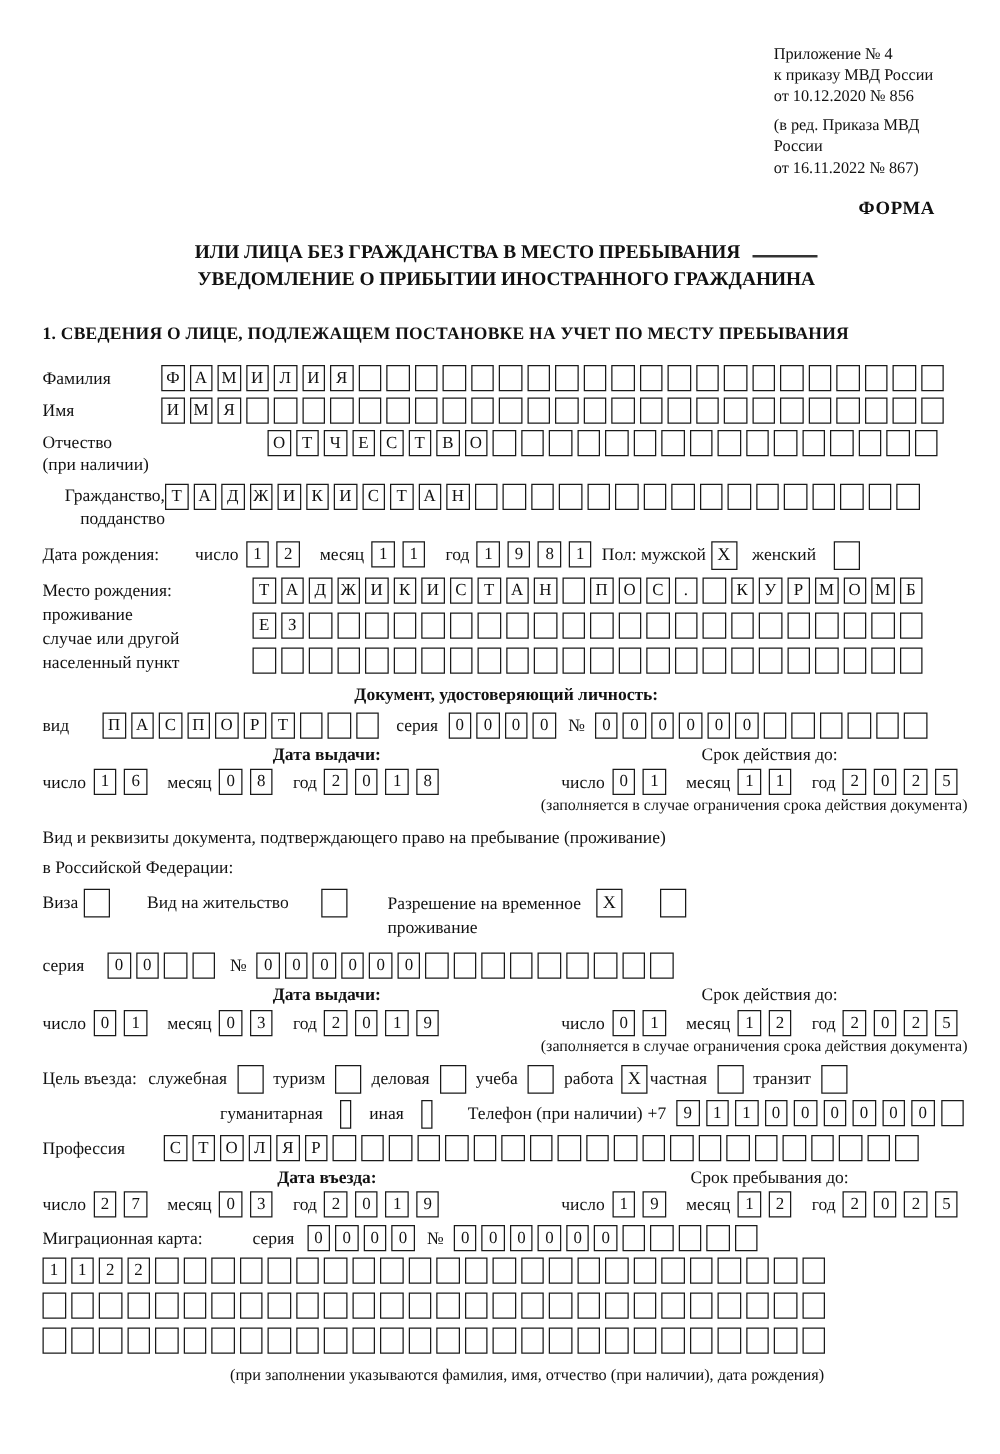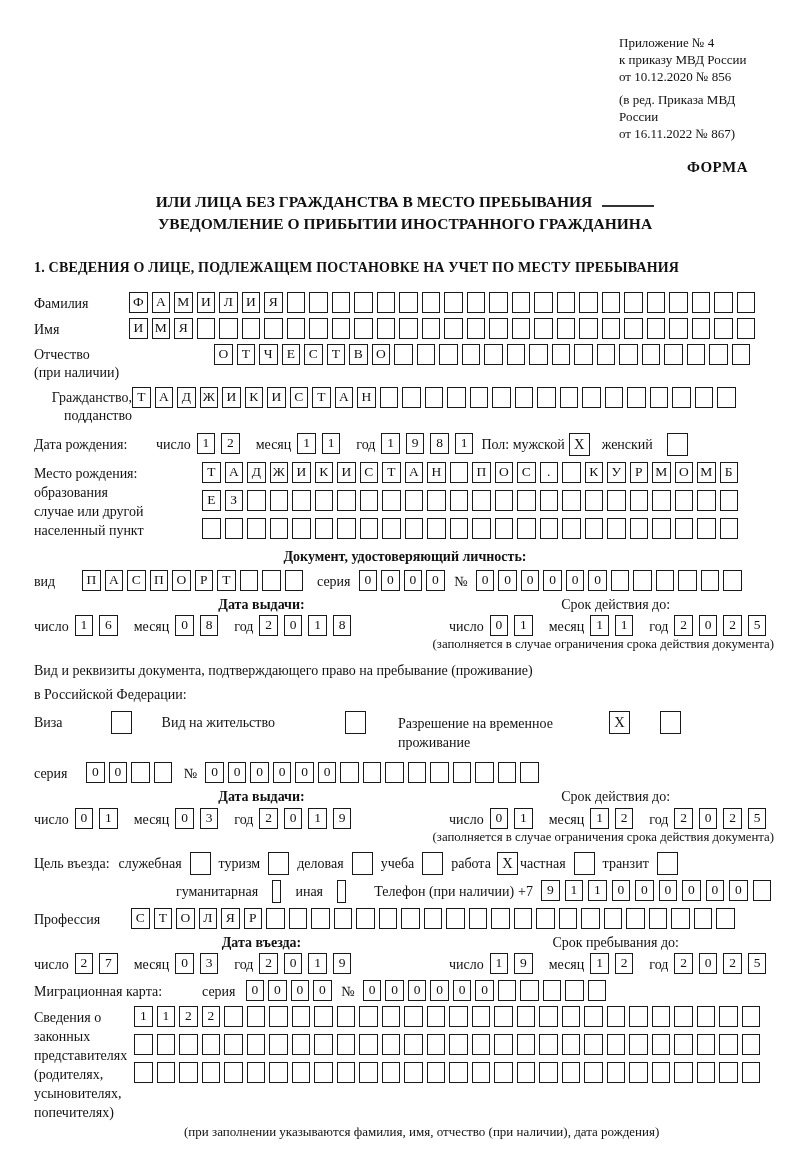--- a/index.html
+++ b/index.html
@@ -35,21 +35,21 @@
   .dates-pair{display:flex;margin-top:2px;}
   .dcol{flex:0 0 auto;}
   .dcol1{width:415px;}
   .dhead{text-align:center;margin-bottom:2px;}
   .dhead1{padding-left:40px;font-weight:bold;}
   .drow{display:flex;align-items:flex-start;}
   .note-right{text-align:right;font-size:12.8px;margin:1px 2px 6px 0;}
   .center-bold{text-align:center;font-weight:bold;margin:2px 0 4px 0;}
   .intro{margin:6px 0 2px 0;line-height:24px;}
   .opts{display:flex;align-items:flex-start;margin:4px 0 10px 0;}
-  .opt{display:flex;align-items:flex-start;margin-right:14px;gap:44px;}
+  .opt{display:flex;align-items:flex-start;margin-right:14px;}
   .opt .olbl{padding-top:3px;}
   .opt .c2{width:163px;text-align:left;line-height:19px;}
   .opt .c3{width:172px;text-align:center;line-height:19px;}
   .purpose .lbl{margin-right:4px;}
   .purpose .cbox{margin:0 8px 0 4px;}
   .purpose2{margin-left:142px;}
   .phone-lbl{margin:0 10px 0 18px;}
   .phone .box{margin-right:5px;}
   .mlabels{width:168px;line-height:19px;padding-top:2px;}
   .mlabels6{width:100px;line-height:19px;padding-top:2px;}
@@ -114,21 +114,21 @@
   <span class="dg" style="margin-right:2px" data-interactable="true"><span class="box" data-interactable="true">1</span><span class="box" data-interactable="true">9</span><span class="box" data-interactable="true">8</span><span class="box" data-interactable="true">1</span></span>
   <span class="lbl" data-interactable="false">Пол: мужской</span>
   <span class="cbox" data-interactable="true">X</span>
   <span class="lbl" style="margin-left:8px" data-interactable="false">женский</span>
   <span class="cbox" style="margin-left:14px" data-interactable="true"></span>
 </div>
 
 <div class="row" style="margin-top:6px;margin-bottom:2px" data-interactable="false">
   <span class="lbl mlabels" data-interactable="false">
     <span data-interactable="false">Место рождения:</span><br>
-    <span data-interactable="false">образования</span><br>
+    <span data-interactable="false">проживание</span><br>
     <span data-interactable="false">случае или другой</span><br>
     <span data-interactable="false">населенный пункт</span>
   </span>
   <span data-interactable="false">
     <div class="boxrow" data-interactable="true"><span class="box" data-interactable="true">Т</span><span class="box" data-interactable="true">А</span><span class="box" data-interactable="true">Д</span><span class="box" data-interactable="true">Ж</span><span class="box" data-interactable="true">И</span><span class="box" data-interactable="true">К</span><span class="box" data-interactable="true">И</span><span class="box" data-interactable="true">С</span><span class="box" data-interactable="true">Т</span><span class="box" data-interactable="true">А</span><span class="box" data-interactable="true">Н</span><span class="box" data-interactable="true"></span><span class="box" data-interactable="true">П</span><span class="box" data-interactable="true">О</span><span class="box" data-interactable="true">С</span><span class="box" data-interactable="true">.</span><span class="box" data-interactable="true"></span><span class="box" data-interactable="true">К</span><span class="box" data-interactable="true">У</span><span class="box" data-interactable="true">Р</span><span class="box" data-interactable="true">М</span><span class="box" data-interactable="true">О</span><span class="box" data-interactable="true">М</span><span class="box" data-interactable="true">Б</span></div>
     <div class="boxrow" data-interactable="true"><span class="box" data-interactable="true">Е</span><span class="box" data-interactable="true">З</span><span class="box" data-interactable="true"></span><span class="box" data-interactable="true"></span><span class="box" data-interactable="true"></span><span class="box" data-interactable="true"></span><span class="box" data-interactable="true"></span><span class="box" data-interactable="true"></span><span class="box" data-interactable="true"></span><span class="box" data-interactable="true"></span><span class="box" data-interactable="true"></span><span class="box" data-interactable="true"></span><span class="box" data-interactable="true"></span><span class="box" data-interactable="true"></span><span class="box" data-interactable="true"></span><span class="box" data-interactable="true"></span><span class="box" data-interactable="true"></span><span class="box" data-interactable="true"></span><span class="box" data-interactable="true"></span><span class="box" data-interactable="true"></span><span class="box" data-interactable="true"></span><span class="box" data-interactable="true"></span><span class="box" data-interactable="true"></span><span class="box" data-interactable="true"></span></div>
     <div class="boxrow" data-interactable="true"><span class="box" data-interactable="true"></span><span class="box" data-interactable="true"></span><span class="box" data-interactable="true"></span><span class="box" data-interactable="true"></span><span class="box" data-interactable="true"></span><span class="box" data-interactable="true"></span><span class="box" data-interactable="true"></span><span class="box" data-interactable="true"></span><span class="box" data-interactable="true"></span><span class="box" data-interactable="true"></span><span class="box" data-interactable="true"></span><span class="box" data-interactable="true"></span><span class="box" data-interactable="true"></span><span class="box" data-interactable="true"></span><span class="box" data-interactable="true"></span><span class="box" data-interactable="true"></span><span class="box" data-interactable="true"></span><span class="box" data-interactable="true"></span><span class="box" data-interactable="true"></span><span class="box" data-interactable="true"></span><span class="box" data-interactable="true"></span><span class="box" data-interactable="true"></span><span class="box" data-interactable="true"></span><span class="box" data-interactable="true"></span></div>
   </span>
 </div>
 
@@ -279,27 +279,19 @@
 
 <div class="row" style="margin-top:6px" data-interactable="false">
   <span class="lbl" style="width:168px" data-interactable="false">Миграционная карта:</span>
   <span class="lbl" style="margin-right:10px" data-interactable="false">серия</span>
   <span class="boxes" style="margin-right:6px" data-interactable="true"><span class="box" data-interactable="true">0</span><span class="box" data-interactable="true">0</span><span class="box" data-interactable="true">0</span><span class="box" data-interactable="true">0</span></span>
   <span class="lbl" style="margin-right:8px" data-interactable="false">№</span>
   <span class="boxes" data-interactable="true"><span class="box" data-interactable="true">0</span><span class="box" data-interactable="true">0</span><span class="box" data-interactable="true">0</span><span class="box" data-interactable="true">0</span><span class="box" data-interactable="true">0</span><span class="box" data-interactable="true">0</span><span class="box" data-interactable="true"></span><span class="box" data-interactable="true"></span><span class="box" data-interactable="true"></span><span class="box" data-interactable="true"></span><span class="box" data-interactable="true"></span></span>
 </div>
 
 <div class="row" style="margin-bottom:0" data-interactable="false">
-  <span class="lbl mlabels6" data-interactable="false">
-    <span data-interactable="false">Сведения о</span><br>
-    <span data-interactable="false">законных</span><br>
-    <span data-interactable="false">представителях</span><br>
-    <span data-interactable="false">(родителях,</span><br>
-    <span data-interactable="false">усыновителях,</span><br>
-    <span data-interactable="false">попечителях)</span>
-  </span>
   <span data-interactable="false">
     <div class="boxrow" data-interactable="true"><span class="box" data-interactable="true">1</span><span class="box" data-interactable="true">1</span><span class="box" data-interactable="true">2</span><span class="box" data-interactable="true">2</span><span class="box" data-interactable="true"></span><span class="box" data-interactable="true"></span><span class="box" data-interactable="true"></span><span class="box" data-interactable="true"></span><span class="box" data-interactable="true"></span><span class="box" data-interactable="true"></span><span class="box" data-interactable="true"></span><span class="box" data-interactable="true"></span><span class="box" data-interactable="true"></span><span class="box" data-interactable="true"></span><span class="box" data-interactable="true"></span><span class="box" data-interactable="true"></span><span class="box" data-interactable="true"></span><span class="box" data-interactable="true"></span><span class="box" data-interactable="true"></span><span class="box" data-interactable="true"></span><span class="box" data-interactable="true"></span><span class="box" data-interactable="true"></span><span class="box" data-interactable="true"></span><span class="box" data-interactable="true"></span><span class="box" data-interactable="true"></span><span class="box" data-interactable="true"></span><span class="box" data-interactable="true"></span><span class="box" data-interactable="true"></span></div>
     <div class="boxrow" data-interactable="true"><span class="box" data-interactable="true"></span><span class="box" data-interactable="true"></span><span class="box" data-interactable="true"></span><span class="box" data-interactable="true"></span><span class="box" data-interactable="true"></span><span class="box" data-interactable="true"></span><span class="box" data-interactable="true"></span><span class="box" data-interactable="true"></span><span class="box" data-interactable="true"></span><span class="box" data-interactable="true"></span><span class="box" data-interactable="true"></span><span class="box" data-interactable="true"></span><span class="box" data-interactable="true"></span><span class="box" data-interactable="true"></span><span class="box" data-interactable="true"></span><span class="box" data-interactable="true"></span><span class="box" data-interactable="true"></span><span class="box" data-interactable="true"></span><span class="box" data-interactable="true"></span><span class="box" data-interactable="true"></span><span class="box" data-interactable="true"></span><span class="box" data-interactable="true"></span><span class="box" data-interactable="true"></span><span class="box" data-interactable="true"></span><span class="box" data-interactable="true"></span><span class="box" data-interactable="true"></span><span class="box" data-interactable="true"></span><span class="box" data-interactable="true"></span></div>
     <div class="boxrow" data-interactable="true"><span class="box" data-interactable="true"></span><span class="box" data-interactable="true"></span><span class="box" data-interactable="true"></span><span class="box" data-interactable="true"></span><span class="box" data-interactable="true"></span><span class="box" data-interactable="true"></span><span class="box" data-interactable="true"></span><span class="box" data-interactable="true"></span><span class="box" data-interactable="true"></span><span class="box" data-interactable="true"></span><span class="box" data-interactable="true"></span><span class="box" data-interactable="true"></span><span class="box" data-interactable="true"></span><span class="box" data-interactable="true"></span><span class="box" data-interactable="true"></span><span class="box" data-interactable="true"></span><span class="box" data-interactable="true"></span><span class="box" data-interactable="true"></span><span class="box" data-interactable="true"></span><span class="box" data-interactable="true"></span><span class="box" data-interactable="true"></span><span class="box" data-interactable="true"></span><span class="box" data-interactable="true"></span><span class="box" data-interactable="true"></span><span class="box" data-interactable="true"></span><span class="box" data-interactable="true"></span><span class="box" data-interactable="true"></span><span class="box" data-interactable="true"></span></div>
   </span>
 </div>
 <div class="final-note" data-interactable="false">(при заполнении указываются фамилия, имя, отчество (при наличии), дата рождения)</div>
 
 </body></html>

